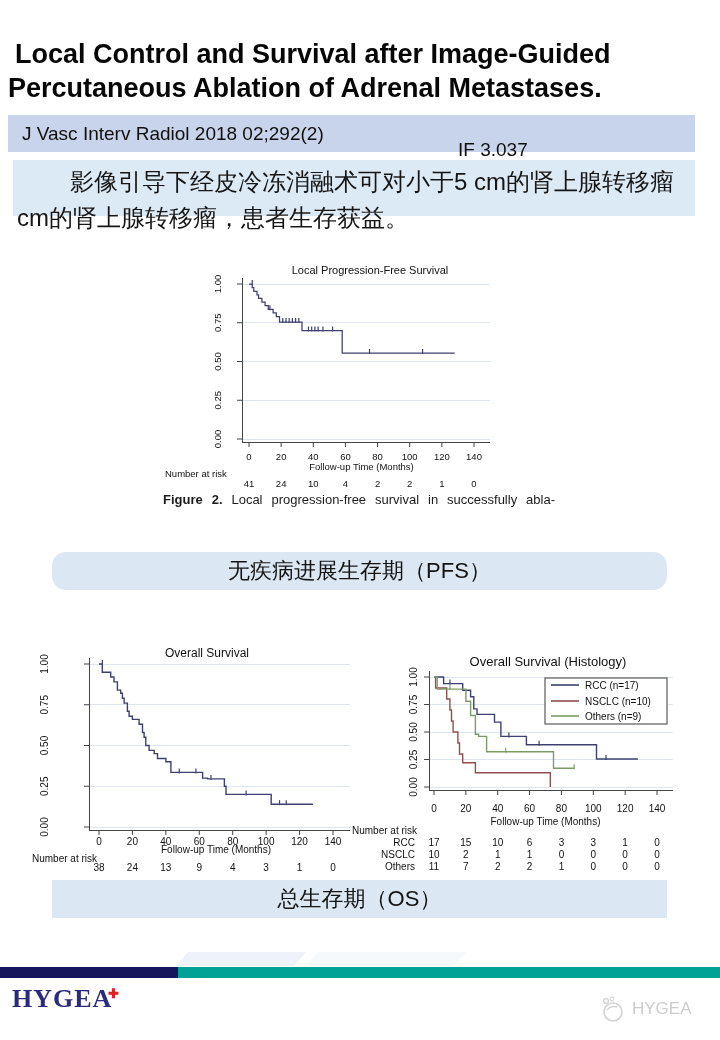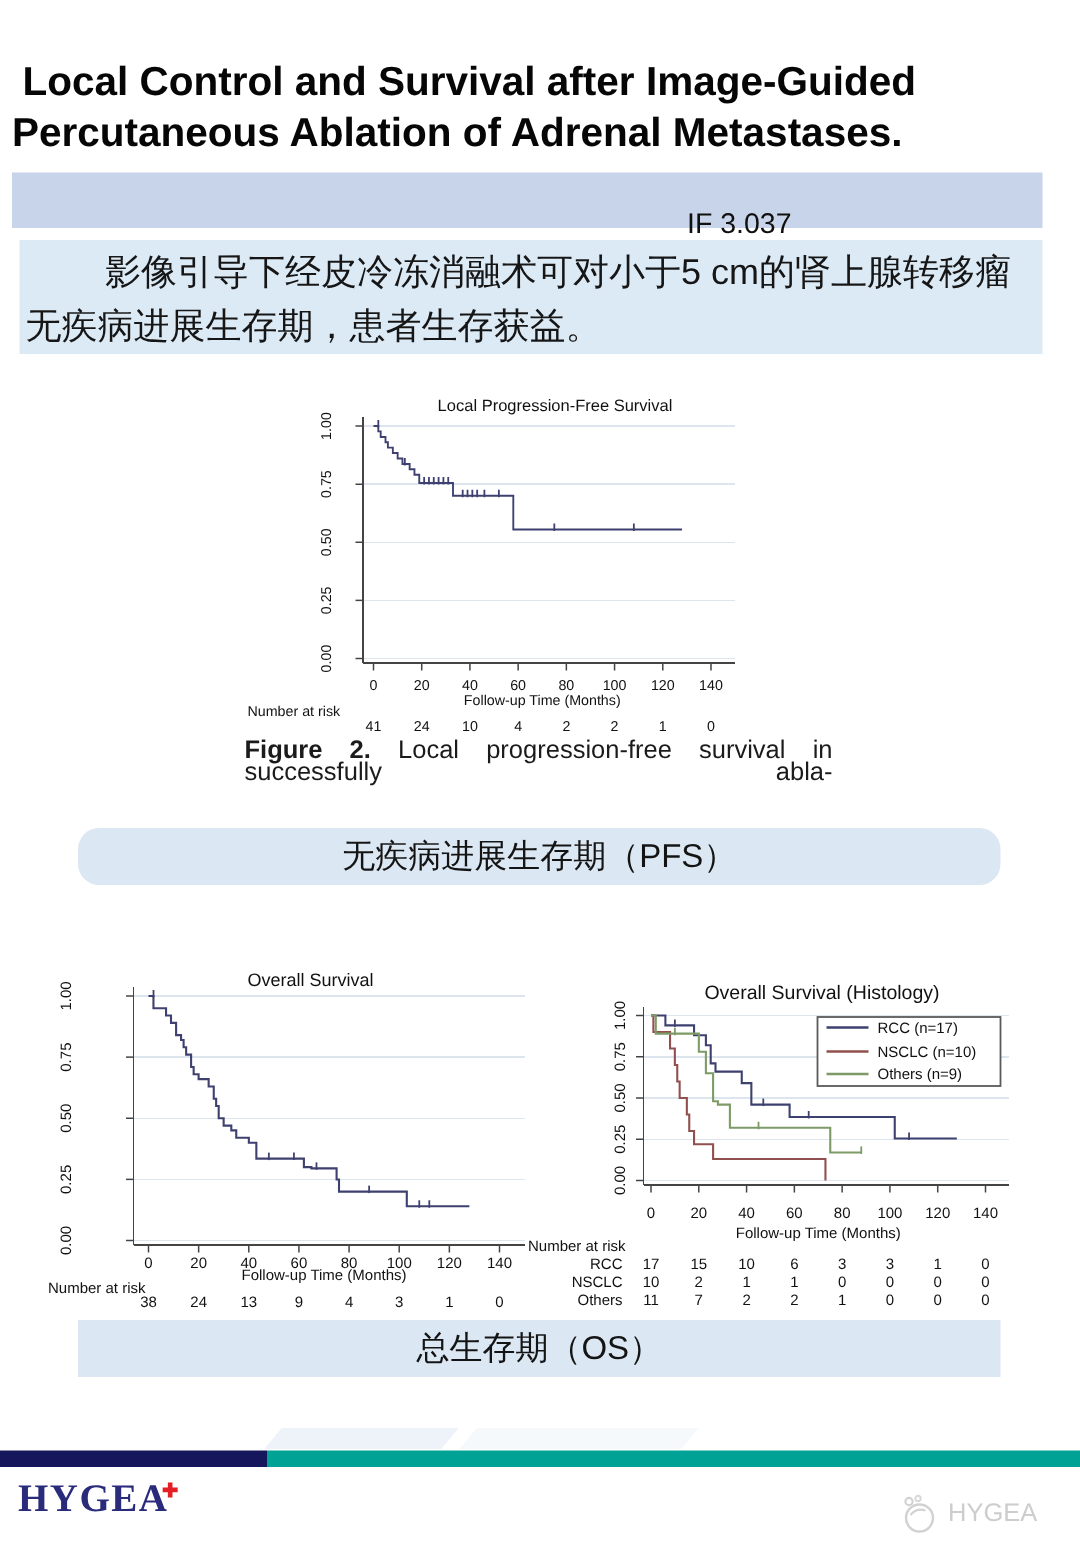--- a/index.html
+++ b/index.html
@@ -8,33 +8,33 @@
 
   .title{position:absolute;left:8px;top:18px;width:706px;
          font:700 27px/34px "Liberation Sans",sans-serif;color:#060606;margin-top:19px;}
   .title .t1{padding-left:7px;}
 
   .journal-bar{position:absolute;left:8px;top:115px;width:687px;height:37px;
                background:#c8d4e9;color:#101010;font-size:19px;line-height:37px;}
   .journal-citation{position:absolute;left:14px;}
   .impact-factor{position:absolute;left:450px;margin-top:16px;}
 
-  .summary{position:absolute;left:13px;top:160px;width:682px;height:76px;
+  .summary{position:absolute;left:13px;top:160px;width:682px;height:56px;
            background:#dceaf6;color:#161616;font-size:24px;line-height:36px;
            box-sizing:border-box;padding-top:4px;}
   .summary .l1{padding-left:57px;}
   .summary .l2{padding-left:4px;}
 
   svg.km{position:absolute;font-family:"Liberation Sans",sans-serif;}
   #chart-0{left:160px;top:255px;}
   #chart-1{left:20px;top:633px;}
   #chart-2{left:345px;top:638px;}
 
   .caption{position:absolute;left:163px;top:492px;width:392px;
-           font-size:17px;line-height:15px;color:#1b1b1b;}
+           font-size:13px;line-height:15px;color:#1b1b1b;}
   .caption .cap1{text-align:justify;text-align-last:justify;}
   .caption b{font-weight:700;}
 
   .band{position:absolute;left:52px;width:615px;height:38px;background:#dbe7f3;
         text-align:center;font-size:22px;line-height:38px;color:#141414;}
   .band-pfs{top:552px;border-radius:14px;}
   .band-os{top:880px;}
 
   .footer-sheen{position:absolute;top:952px;height:14px;transform:skewX(-40deg);}
   .sheen-a{left:182px;width:118px;background:#edf3f9;}
@@ -56,26 +56,27 @@
 <body>
 
 <div class="slide">
 
   <div class="title">
     <div class="t1">Local Control and Survival after Image-Guided</div>
     <div class="t2">Percutaneous Ablation of Adrenal Metastases.</div>
   </div>
 
   <div class="journal-bar">
+    <span class="journal-citation">J Vasc Interv Radiol 2018 02;292(2)</span>
     <span class="impact-factor">IF 3.037</span>
   </div>
 
   <div class="summary">
     <div class="l1">影像引导下经皮冷冻消融术可对小于5 cm的肾上腺转移瘤</div>
-    <div class="l2">无疾病进展生存期，患者生存获益。</div>
+    <div class="l2">cm的肾上腺转移瘤，患者生存获益。</div>
   </div>
 
   <svg id="chart-0" class="km" width="345" height="245">
       <line x1="82" y1="184" x2="330.07142857142856" y2="184" stroke="#dde5ef" stroke-width="1" shape-rendering="crispEdges"></line>
       <line x1="82" y1="145.25" x2="330.07142857142856" y2="145.25" stroke="#dde5ef" stroke-width="1" shape-rendering="crispEdges"></line>
       <line x1="82" y1="106.5" x2="330.07142857142856" y2="106.5" stroke="#dde5ef" stroke-width="1" shape-rendering="crispEdges"></line>
       <line x1="82" y1="67.75" x2="330.07142857142856" y2="67.75" stroke="#dde5ef" stroke-width="1" shape-rendering="crispEdges"></line>
       <line x1="82" y1="29" x2="330.07142857142856" y2="29" stroke="#dde5ef" stroke-width="1" shape-rendering="crispEdges"></line>
       <line x1="82" y1="23" x2="82" y2="187" stroke="#444" stroke-width="1" shape-rendering="crispEdges"></line>
       <line x1="77" y1="184" x2="82" y2="184" stroke="#444" stroke-width="1"></line>

